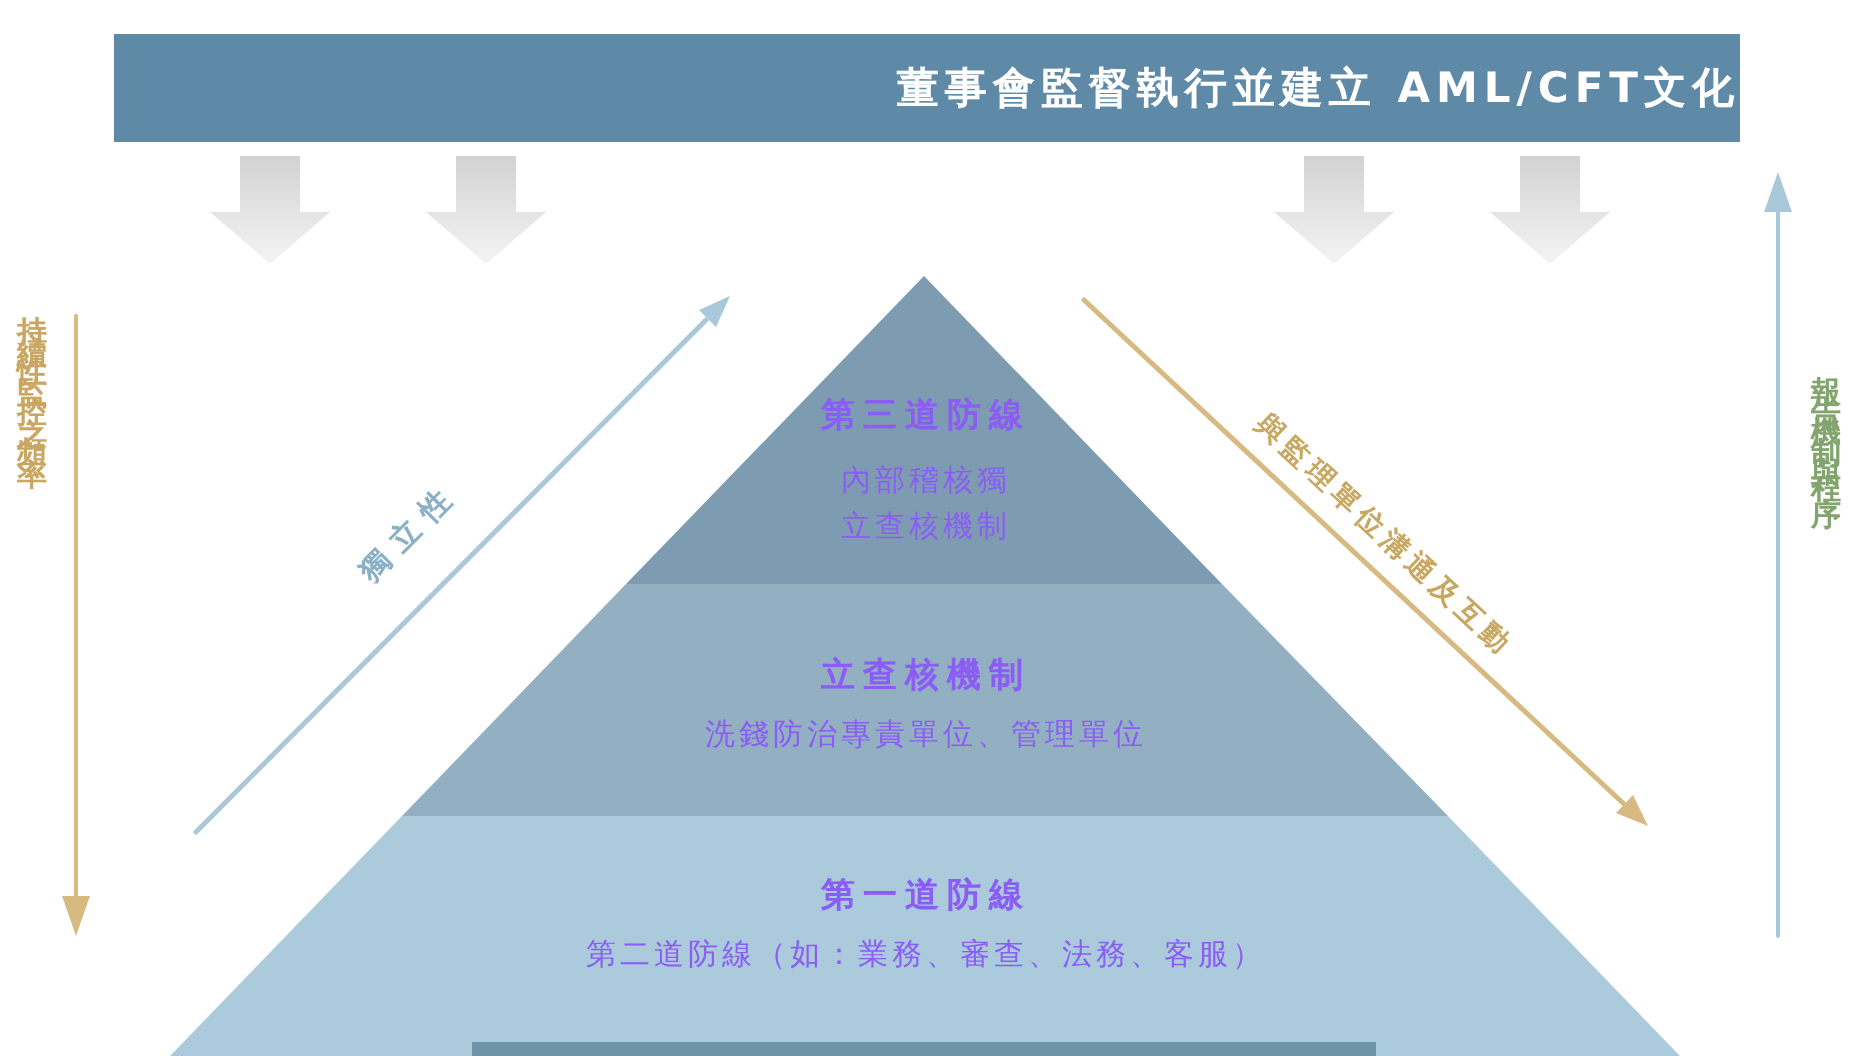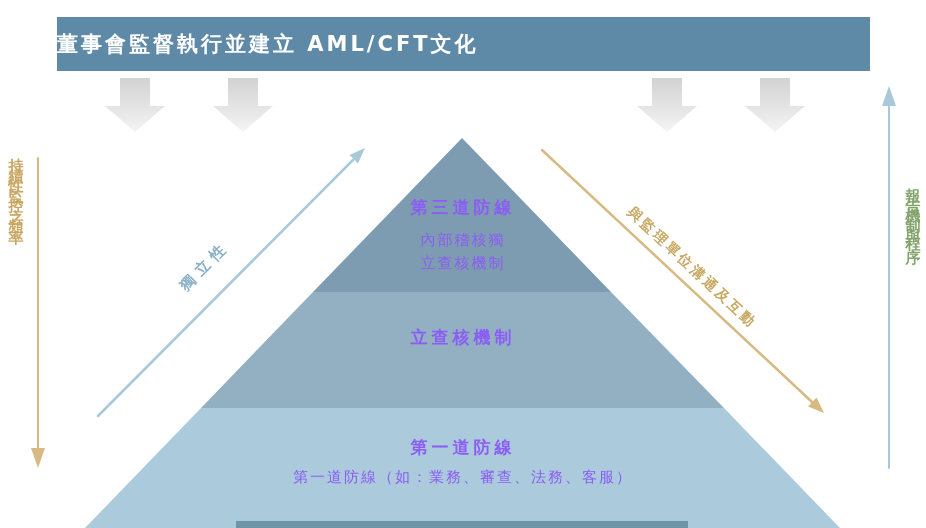--- a/index.html
+++ b/index.html
@@ -9,21 +9,21 @@
     width: 926px; height: 528px; overflow: hidden;
   }
   .canvas {
     position: relative; width: 926px; height: 528px;
     background: #ffffff; overflow: hidden;
   }
   .layer { position: absolute; top: 0; left: 0; }
   .txt { position: absolute; white-space: nowrap; }
   .banner-title {
     left: 57px; top: 17px; width: 813px; height: 54px; line-height: 54px;
-    text-align: left; color: #ffffff; font-size: 21px; font-weight: bold;
+    text-align: right; color: #ffffff; font-size: 21px; font-weight: bold;
     letter-spacing: 3px;
   }
   .center { left: 0; width: 926px; text-align: center; color: #8b5cf6; }
   .tier-title { font-size: 17px; font-weight: bold; letter-spacing: 4px; }
   .tier-body  { font-size: 15px; letter-spacing: 2px; }
   .v-text {
     writing-mode: vertical-rl; letter-spacing: 10px;
     font-weight: bold; font-size: 15px;
   }
   .left-axis  { left: 6px;  top: 146px; color: #c9a763; }
@@ -89,23 +89,24 @@
     </g>
   </svg>
 
   <div class="txt banner-title">董事會監督執行並建立 AML/CFT文化</div>
 
   <div class="txt center tier-title" style="top:196px;">第三道防線</div>
   <div class="txt center tier-body" style="top:231px;">內部稽核獨</div>
   <div class="txt center tier-body" style="top:254px;">立查核機制</div>
 
   <div class="txt center tier-title" style="top:326px;">立查核機制</div>
+  <div class="txt center tier-body" style="top:358px;">洗錢防治專責單位、管理單位</div>
 
   <div class="txt center tier-title" style="top:436px;">第一道防線</div>
-  <div class="txt center tier-body" style="top:468px;">第一道防線（如：業務、審查、法務、客服）</div>
+  <div class="txt center tier-body" style="top:468px;">第二道防線（如：業務、審查、法務、客服）</div>
 
   <div class="txt v-text left-axis">持續性監控之頻率</div>
   <div class="txt v-text right-axis">報告機制與程序</div>
 
   <div class="txt rot independence-label">獨立性</div>
   <div class="txt rot regulator-label">與監理單位溝通及互動</div>
 
 </div>
 
 </body></html>

